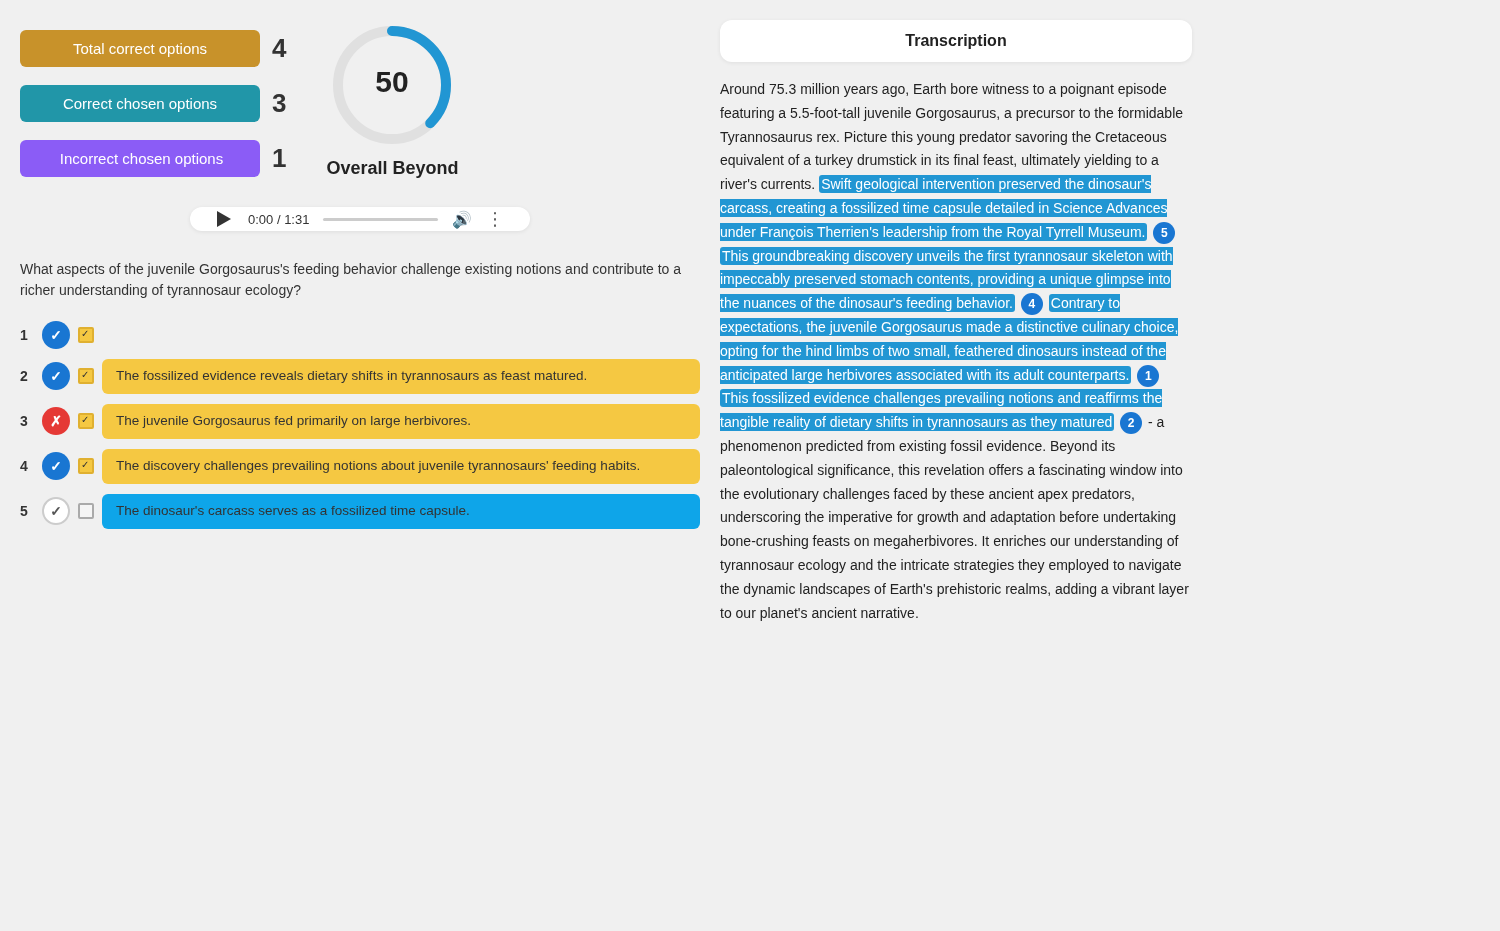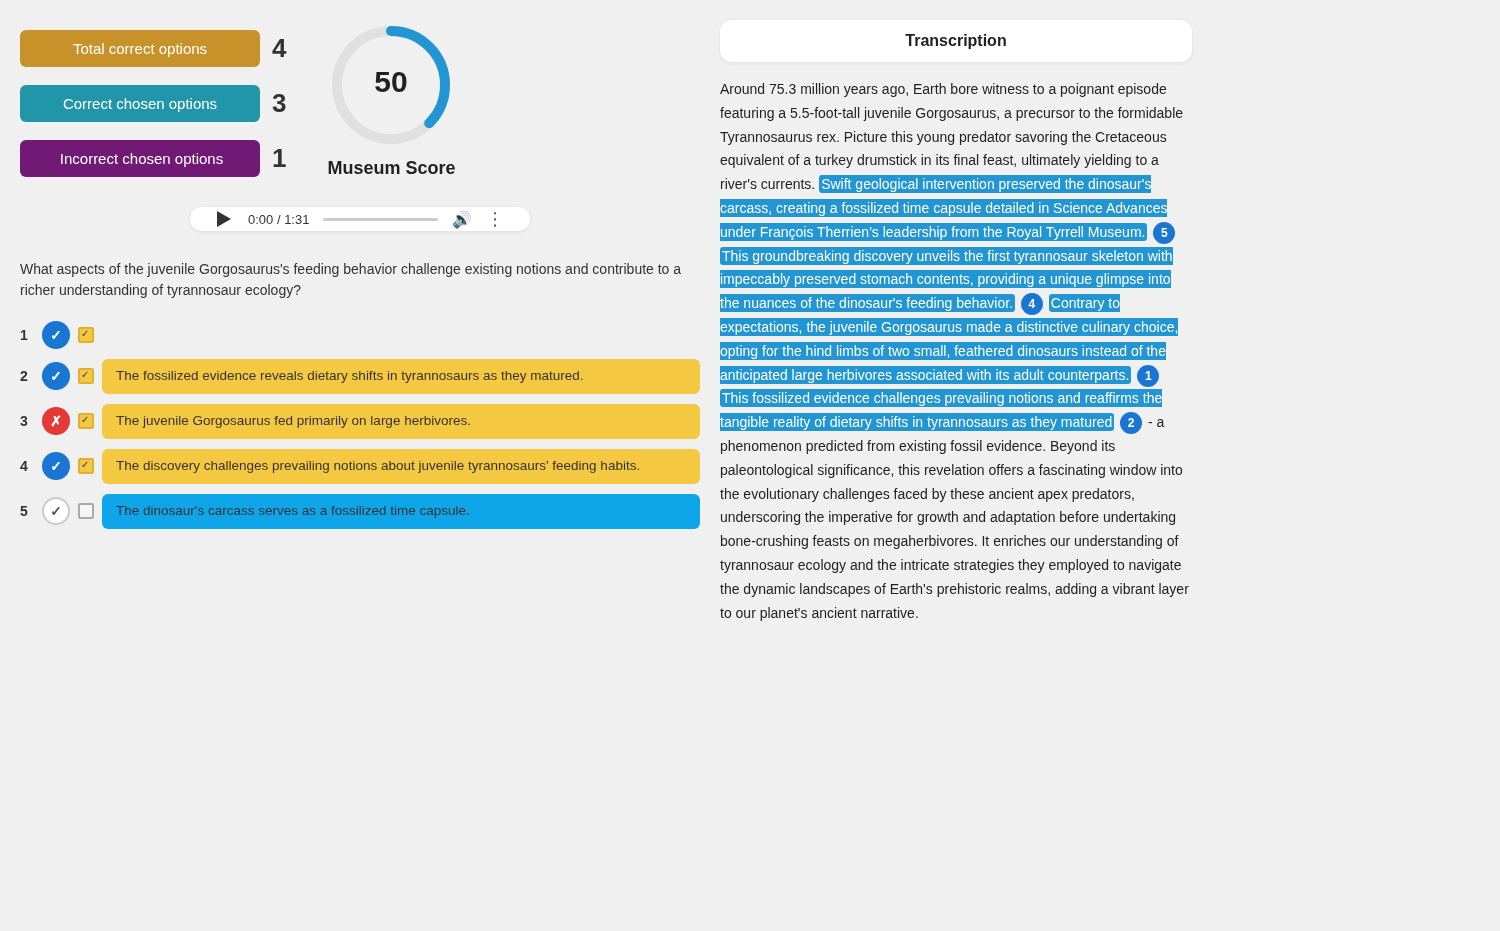--- a/index.html
+++ b/index.html
@@ -41,21 +41,21 @@
       padding: 10px 22px;
       border-radius: 6px;
       color: #fff;
       font-size: 15px;
       font-weight: 500;
       min-width: 240px;
       text-align: center;
     }
     .badge-gold { background: #c8922a; }
     .badge-blue { background: #2196a8; }
-    .badge-red { background: #701a75; padding-left: 25px; }
+    .badge-red { background: #8b5cf6; padding-left: 25px; }
     .score-number {
       font-size: 26px;
       font-weight: 700;
       color: #333;
     }
 
     
     .summary-area {
       display: flex;
       flex-direction: row;
@@ -277,21 +277,21 @@
           <span class="score-number">1</span>
         </div>
       </div>
 
       <div class="circle-score">
         <svg class="circle-svg" viewBox="0 0 130 130">
           <circle cx="65" cy="65" r="54" fill="none" stroke="#e0e0e0" stroke-width="10"></circle>
           <circle cx="65" cy="65" r="54" fill="none" stroke="#2196d3" stroke-width="10" stroke-dasharray="253" stroke-dashoffset="126" stroke-linecap="round" transform="rotate(-90 65 65)"></circle>
           <text x="65" y="72" text-anchor="middle" font-size="30" font-weight="700" fill="#222">50</text>
         </svg>
-        <span class="overall-score-label">Museum Score</span>
+        <span class="overall-score-label">Overall Beyond</span>
       </div>
     </div>
 
     <div class="audio-player">
       <div class="play-btn">
         <div class="play-triangle"></div>
       </div>
       <span class="audio-time">0:00 / 1:31</span>
       <div class="audio-bar">
         <div class="audio-bar-fill"></div>
@@ -307,21 +307,21 @@
       <div class="answer-item">
         <span class="answer-num">1</span>
         <div class="answer-icon icon-check-blue">✓</div>
         <div class="answer-checkbox checked-gold"></div>
       </div>
 
       <div class="answer-item">
         <span class="answer-num">2</span>
         <div class="answer-icon icon-check-blue">✓</div>
         <div class="answer-checkbox checked-gold"></div>
-        <div class="answer-text-box">The fossilized evidence reveals dietary shifts in tyrannosaurs as they matured.</div>
+        <div class="answer-text-box">The fossilized evidence reveals dietary shifts in tyrannosaurs as feast matured.</div>
       </div>
 
       <div class="answer-item">
         <span class="answer-num">3</span>
         <div class="answer-icon icon-x-red">✗</div>
         <div class="answer-checkbox checked-gold"></div>
         <div class="answer-text-box">The juvenile Gorgosaurus fed primarily on large herbivores.</div>
       </div>
 
       <div class="answer-item">

